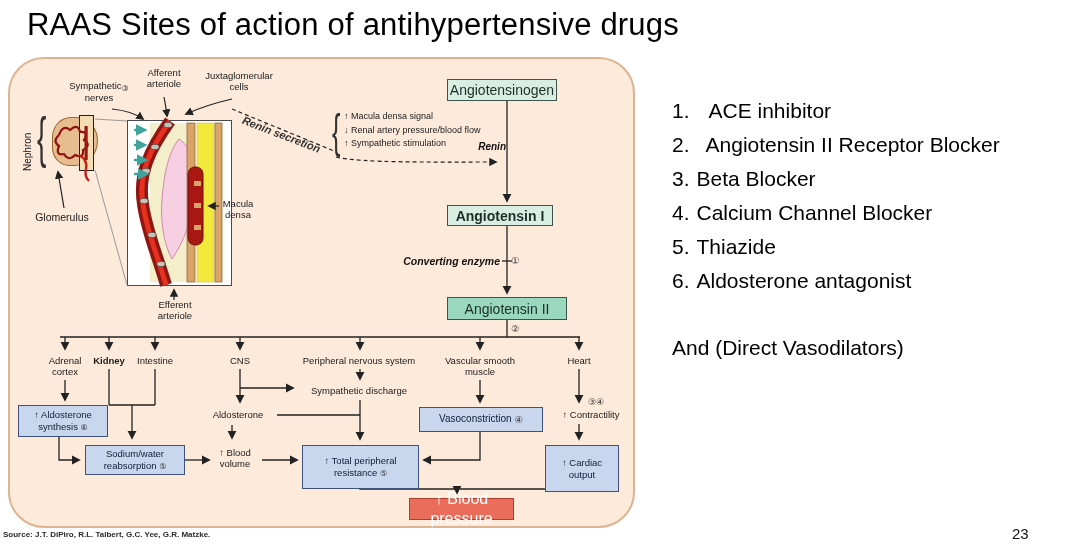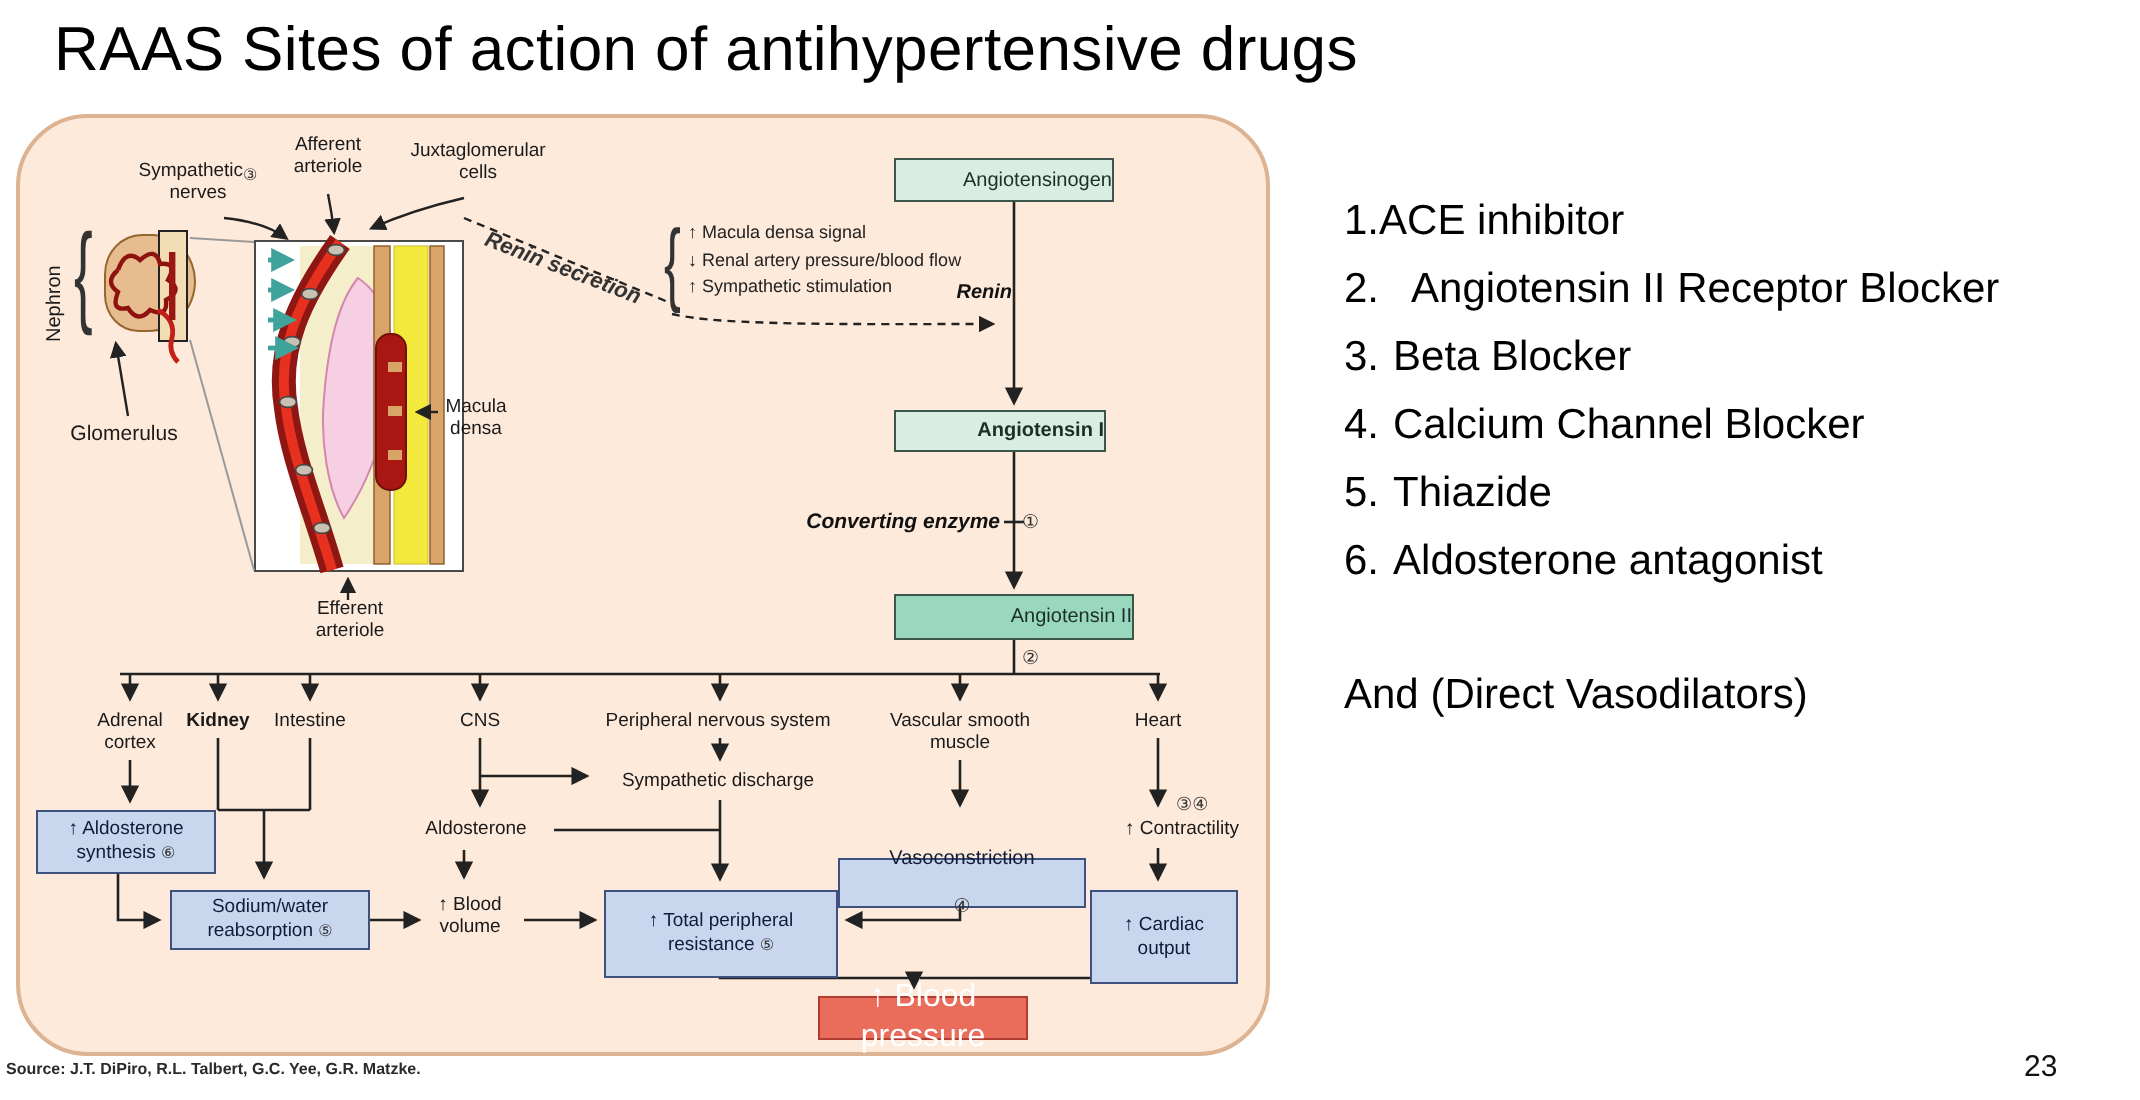--- a/index.html
+++ b/index.html
@@ -5,22 +5,22 @@
   html,body{margin:0;padding:0;background:#fff;}
   body{width:1070px;height:550px;position:relative;overflow:hidden;
        font-family:"Liberation Sans",sans-serif;color:#000;}
   .abs{position:absolute;}
   .title{left:27px;top:7px;font-size:31px;letter-spacing:.2px;color:#000;white-space:nowrap;}
   .panel{left:8px;top:57px;width:627px;height:471px;background:#fdeadb;
          border:2px solid #ddb392;border-radius:36px;box-sizing:border-box;}
   .lbl{font-size:9.5px;line-height:1.2;text-align:center;color:#1a1a1a;}
   .mk{font-size:9.5px;color:#333;}
   .gbox{border:1.4px solid #3c564b;background:#d9eee3;color:#1c2e27;
-        display:flex;align-items:center;justify-content:flex-end;
-        font-size:10px;box-sizing:border-box;}
+        display:flex;align-items:center;justify-content:center;
+        font-size:14px;box-sizing:border-box;}
   .bbox{border:1.4px solid #3e527d;background:#c8d7ee;color:#101c38;
         display:flex;flex-direction:column;align-items:center;justify-content:center;
         font-size:9.5px;font-weight:normal;line-height:1.22;box-sizing:border-box;text-align:center;}
   .ital{font-style:italic;font-weight:bold;}
   .vert{writing-mode:vertical-rl;transform:rotate(180deg);font-size:10px;color:#1a1a1a;}
   .brace{color:#333;transform-origin:left top;}
   .list{left:672px;top:94px;font-size:21px;color:#000;}
   .li{line-height:34px;white-space:nowrap;}
   .foot{left:672px;top:336px;font-size:21px;white-space:nowrap;}
   .src{left:3px;top:530px;font-size:8px;font-weight:bold;color:#2a2a2a;white-space:nowrap;}
@@ -199,34 +199,34 @@
     <span><span>synthesis</span>&nbsp;<span class="mk" style="font-size:8px;">⑥</span></span>
   </div>
   <div class="abs bbox" style="left:75px;top:386px;width:100px;height:30px;">
     <span>Sodium/water</span>
     <span><span>reabsorption</span>&nbsp;<span class="mk" style="font-size:8px;">⑤</span></span>
   </div>
   <div class="abs bbox" style="left:292px;top:386px;width:117px;height:44px;">
     <span>↑ Total peripheral</span>
     <span><span>resistance</span>&nbsp;<span class="mk" style="font-size:8px;">⑤</span></span>
   </div>
-  <div class="abs bbox" style="left:409px;top:348px;width:124px;height:25px;flex-direction:column;font-size:10px;margin-top:22px;">
+  <div class="abs bbox" style="left:409px;top:348px;width:124px;height:25px;flex-direction:row;font-size:10px;">
     <span>Vasoconstriction</span>&nbsp;<span class="mk">④</span>
   </div>
   <div class="abs bbox" style="left:535px;top:386px;width:74px;height:47px;">
     <span>↑ Cardiac</span>
       <span>output</span>
   </div>
   <div class="abs bbox" style="left:399px;top:439px;width:105px;height:22px;background:#ea6d5b;border-color:#b03d2f;color:#fff;font-size:16px;">
     <span>↑ Blood pressure</span>
   </div>
 </div>
 
 <div class="abs list">
-  <div class="li"><span>1.</span><span style="margin-left:0">ACE inhibitor</span></div>
+  <div class="li"><span>1.</span><span style="margin-left:19px">ACE inhibitor</span></div>
   <div class="li"><span>2.</span><span style="margin-left:16px">Angiotensin II Receptor Blocker</span></div>
   <div class="li"><span>3.</span><span style="margin-left:7px">Beta Blocker</span></div>
   <div class="li"><span>4.</span><span style="margin-left:7px">Calcium Channel Blocker</span></div>
   <div class="li"><span>5.</span><span style="margin-left:7px">Thiazide</span></div>
   <div class="li"><span>6.</span><span style="margin-left:7px">Aldosterone antagonist</span></div>
 </div>
 <div class="abs foot">And (Direct Vasodilators)</div>
 
 <div class="abs src">Source: J.T. DiPiro, R.L. Talbert, G.C. Yee, G.R. Matzke.</div>
 <div class="abs pageno">23</div>

